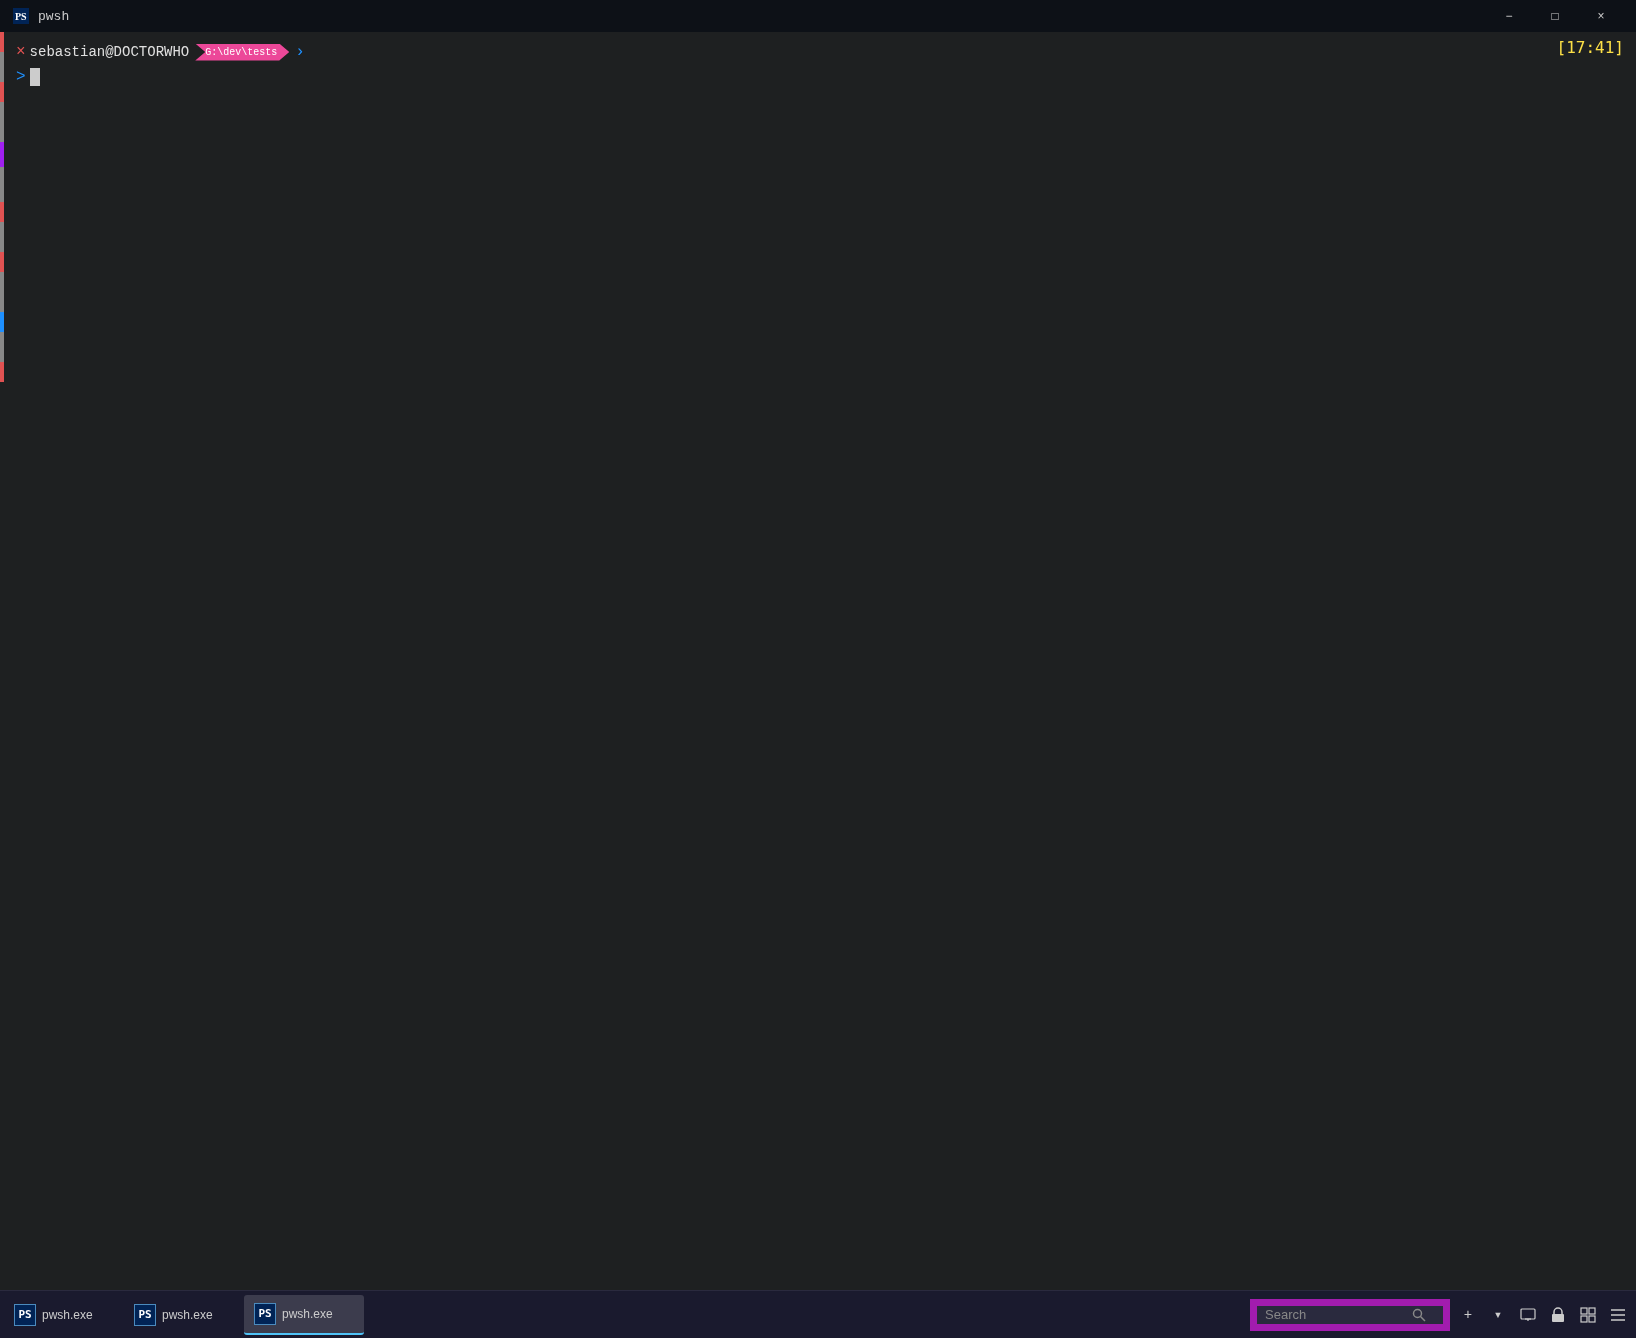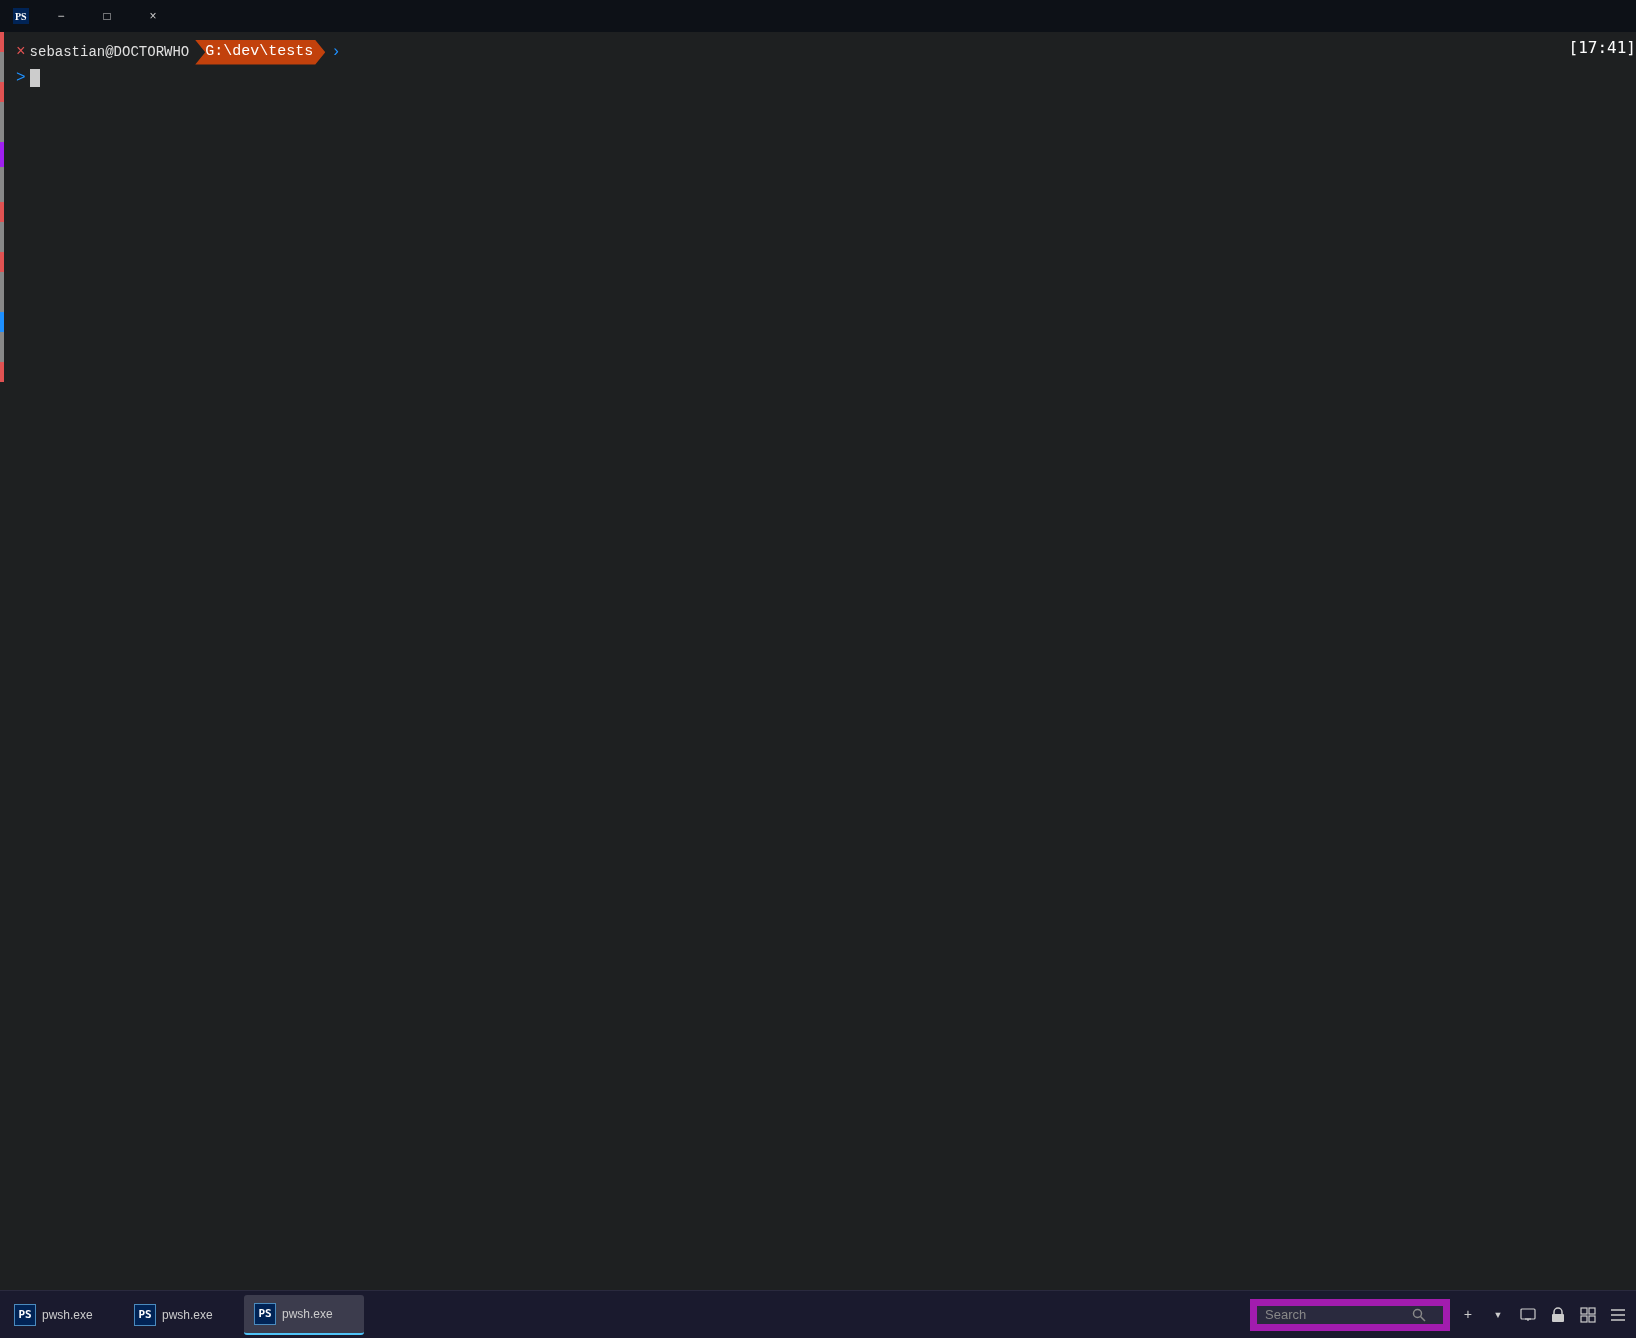--- a/index.html
+++ b/index.html
@@ -92,25 +92,25 @@
       margin-right: 4px;
       font-size: 16px;
     }
 
     .prompt-user {
       color: #e0e0e0;
       font-size: 14px;
     }
 
     .prompt-path {
-      background: #c2410c;
+      background: #ec4899;
       color: #ffffff;
       padding: 1px 12px 1px 10px;
       margin-left: 6px;
-      font-size: 15px;
+      font-size: 10px;
       position: relative;
       clip-path: polygon(0 0, calc(100% - 10px) 0, 100% 50%, calc(100% - 10px) 100%, 0 100%, 10px 50%);
     }
 
     .prompt-arrow {
       color: #1e90ff;
       margin-left: 6px;
       font-size: 16px;
     }
 
@@ -264,36 +264,37 @@
       color: #ffffff;
       font-size: 11px;
       font-weight: bold;
       font-family: 'Consolas', monospace;
     }
 
     
     .time-display {
       position: absolute;
       top: 6px;
-      right: 0;
-      color: #ffffff;
+      right: 12px;
+      color: #fde047;
       font-size: 16px;
       font-family: 'Consolas', monospace;
     }
   </style>
 </head>
 <body>
 
 <div class="title-bar">
   <div class="title-bar-icon">
     <svg viewBox="0 0 16 16" fill="none">
       <rect width="16" height="16" fill="#012456"></rect>
       <text x="2" y="12" fill="white" font-size="10" font-family="Consolas" font-weight="bold">PS</text>
     </svg>
   </div>
+  <span class="title-bar-title">pwsh</span>
   <div class="title-bar-controls">
     <button class="title-bar-btn">−</button>
     <button class="title-bar-btn">□</button>
     <button class="title-bar-btn close-btn">×</button>
   </div>
 </div>
 
 <div class="terminal-area">
 
   <div class="time-display">[17:41]</div>

